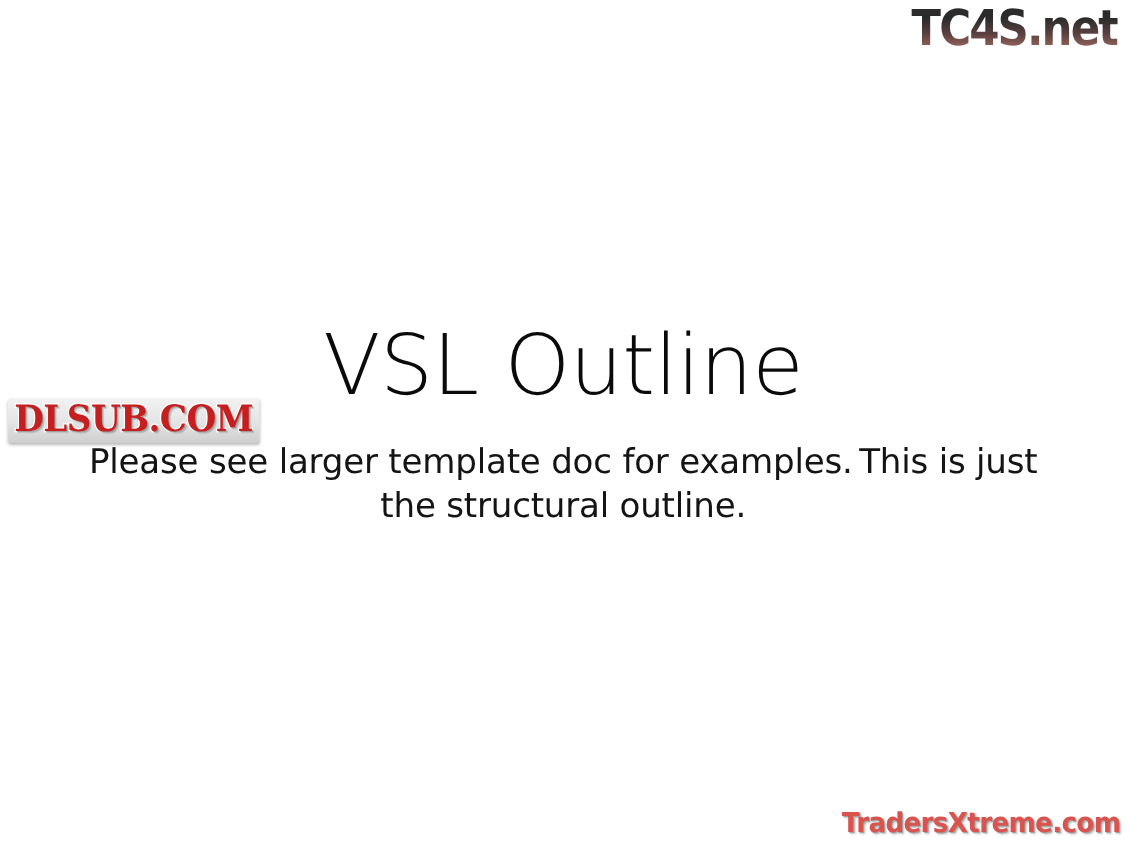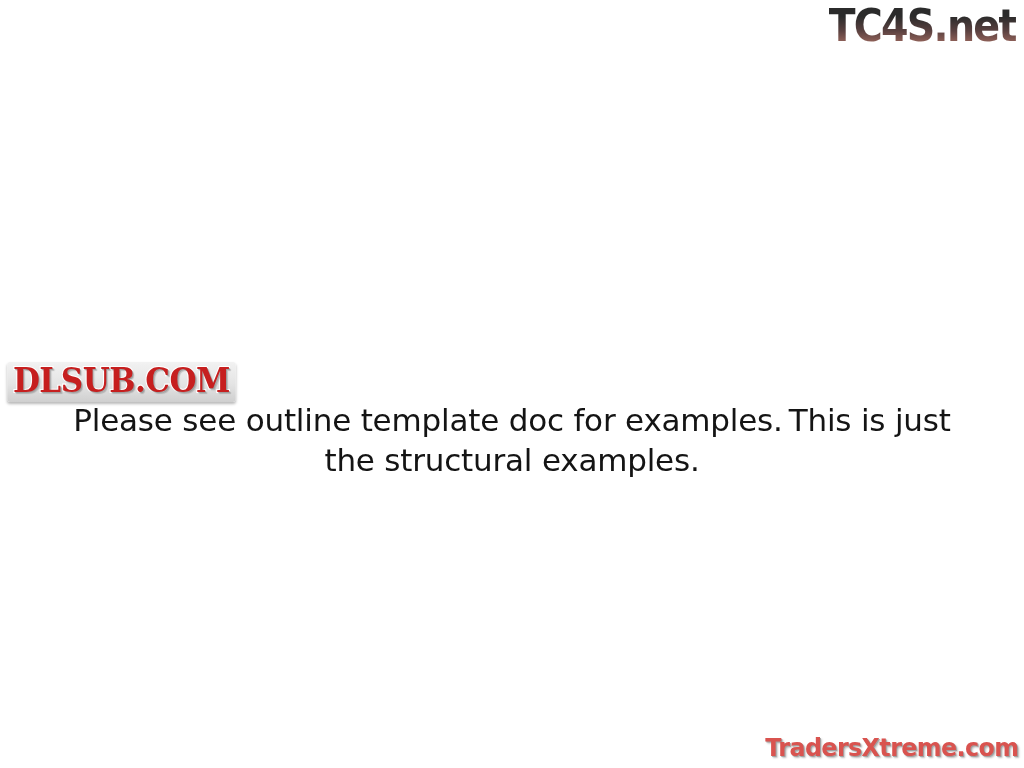--- a/index.html
+++ b/index.html
@@ -144,24 +144,25 @@
     user-select: none;
   }
 </style>
 </head>
 <body>
 
 <div id="slide">
 
   <div id="slide-content">
 
+    <div id="slide-title">VSL Outline</div>
 
     <div id="slide-body">
-      <span class="bodyline">Please see outline template doc for examples. This is just</span>
-      <span class="bodyline">the structural examples.</span>
+      <span class="bodyline">Please see larger template doc for examples. This is just</span>
+      <span class="bodyline">the structural outline.</span>
     </div>
 
   </div>
 
   <div id="watermark-tc4s">TC4S.net</div>
 
   <div id="watermark-dlsub">
     <span class="dl-inner">DLSUB.COM</span>
   </div>
 

